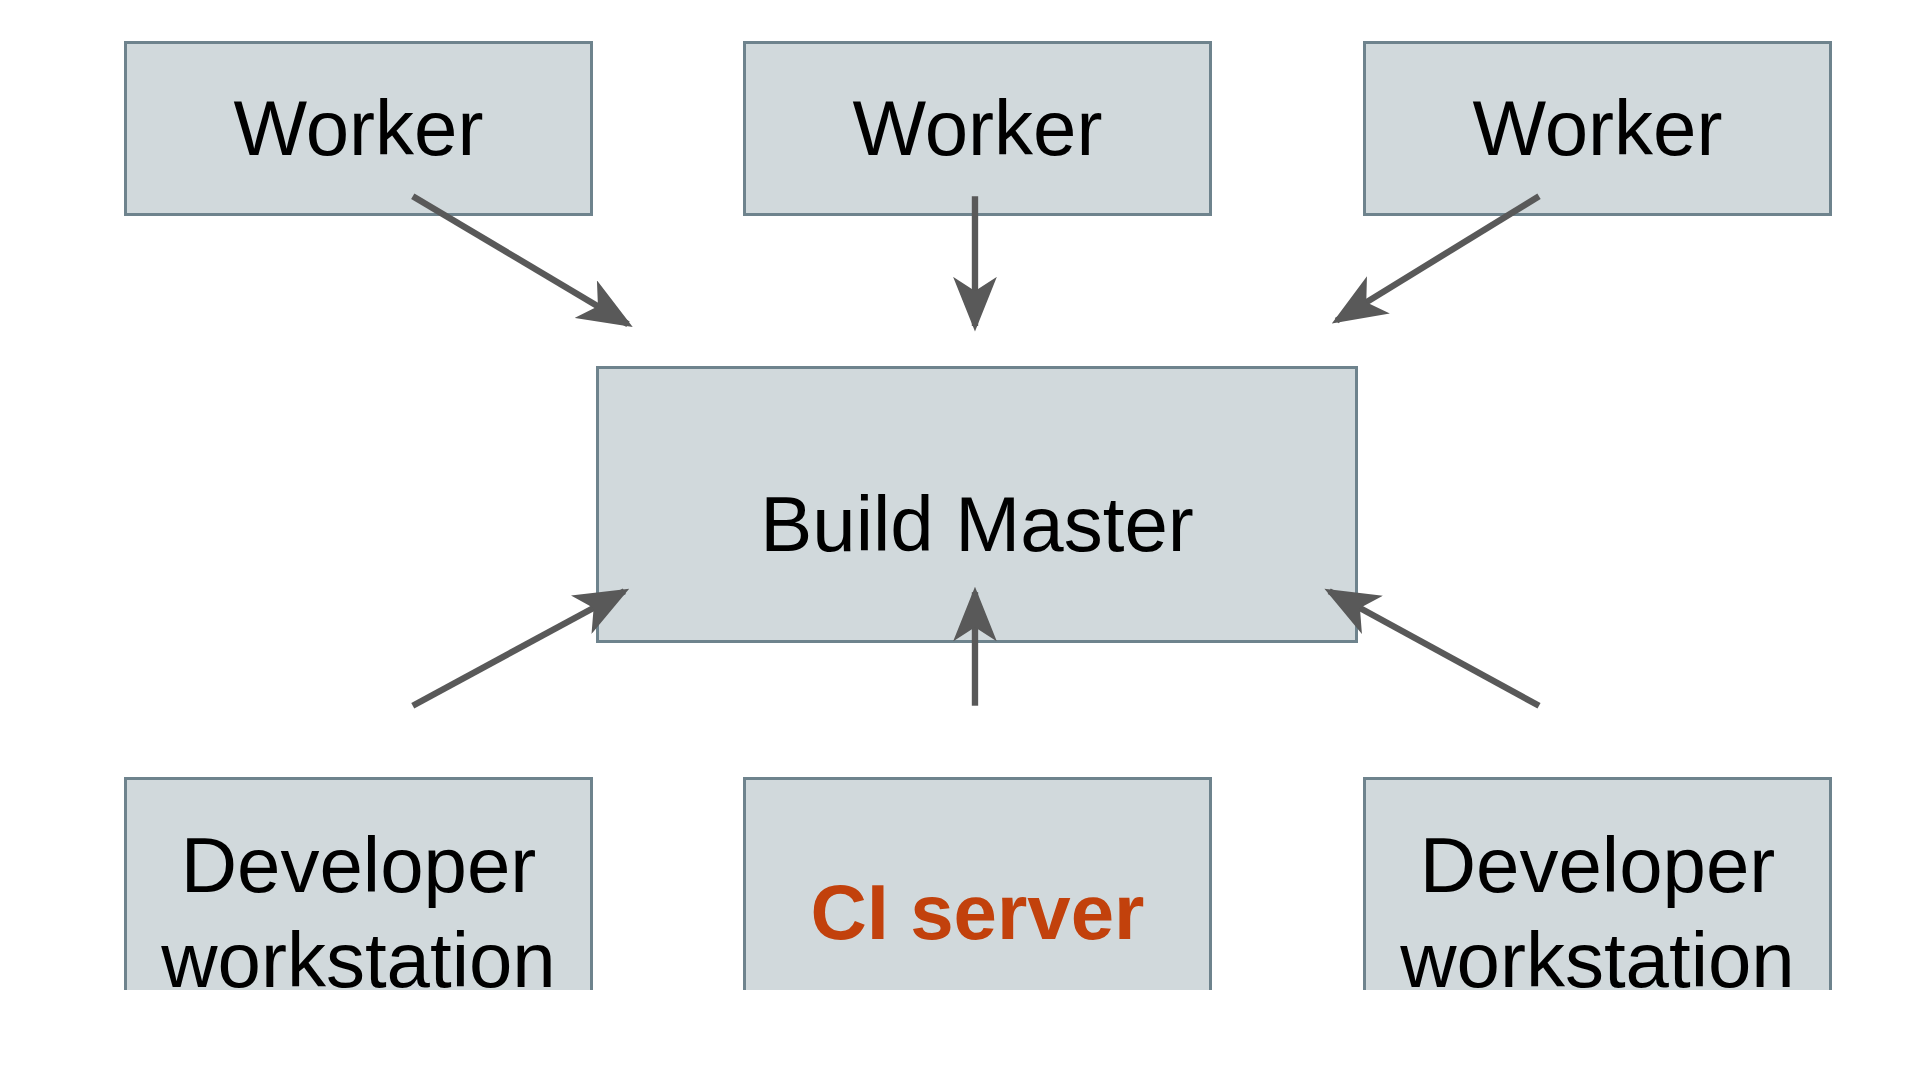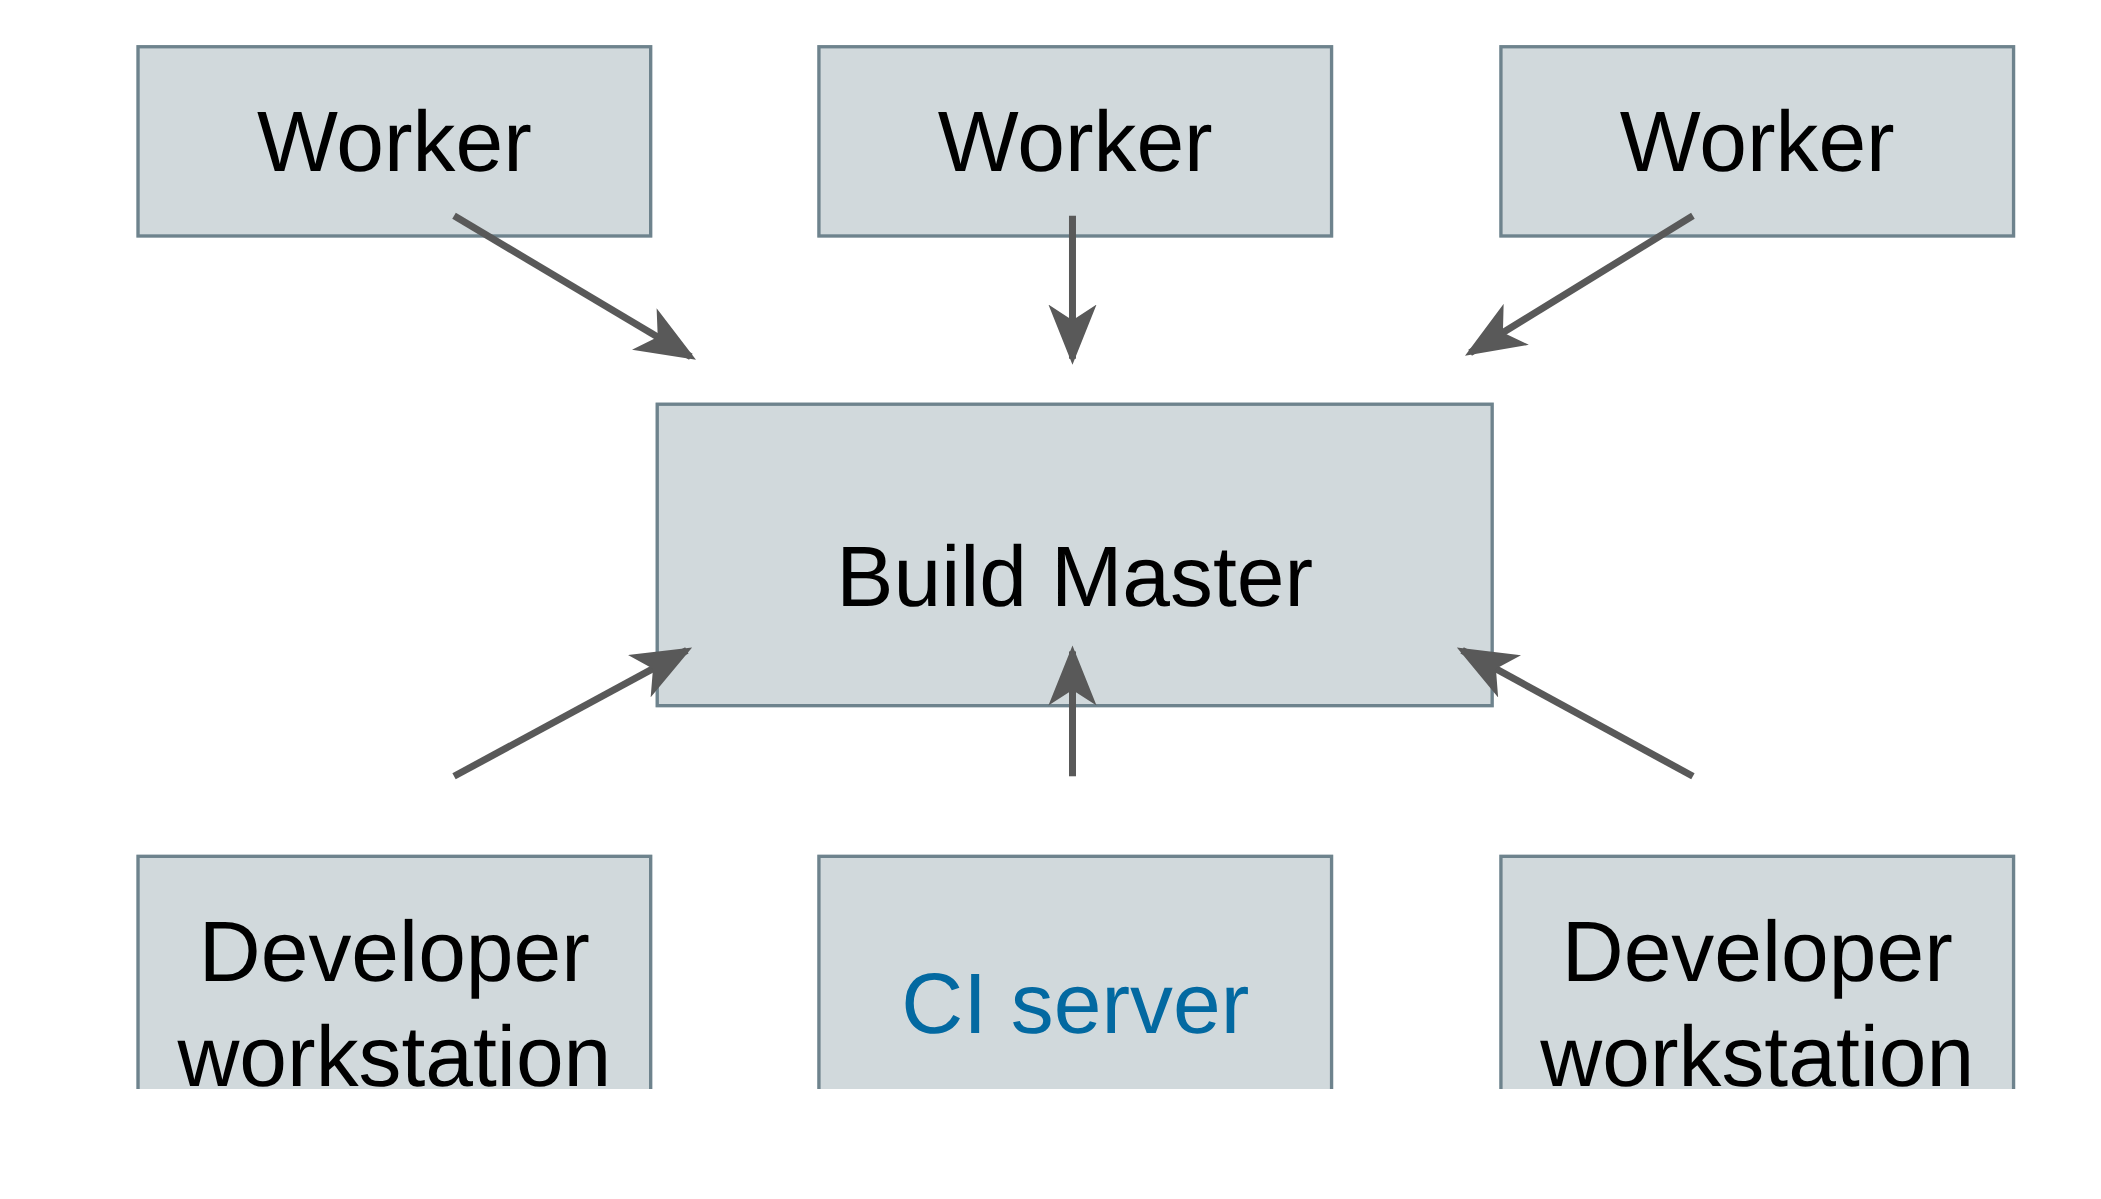--- a/index.html
+++ b/index.html
@@ -55,21 +55,21 @@
     <span class="label" style="color: rgb(0, 0, 0);">Worker</span>
   </div>
   <div class="node" style="left: 596px; top: 366px; width: 762px; height: 277px; background: rgb(209, 217, 220); border-color: rgb(110, 131, 141);">
     <span class="label" style="color: rgb(0, 0, 0); margin-top: 40px;">Build Master</span>
   </div>
   <div class="node" style="left: 124px; top: 777px; width: 469px; height: 272px; background: rgb(209, 217, 220); border-color: rgb(110, 131, 141);">
     <span class="label" style="color: rgb(0, 0, 0);">Developer
 workstation</span>
   </div>
   <div class="node" style="left: 743px; top: 777px; width: 469px; height: 272px; background: rgb(209, 217, 220); border-color: rgb(110, 131, 141);">
-    <span class="label" style="color: #0369a1;">CI server</span>
+    <span class="label" style="color: #c2410c; font-weight: bold;">CI server</span>
   </div>
   <div class="node" style="left: 1363px; top: 777px; width: 469px; height: 272px; background: rgb(209, 217, 220); border-color: rgb(110, 131, 141);">
     <span class="label" style="color: rgb(0, 0, 0);">Developer
 workstation</span>
   </div>
 
   <svg class="edges" xmlns="http://www.w3.org/2000/svg" viewBox="0 0 1910 1090">
     <defs>
       <marker id="arrowhead" viewBox="0 0 10 8" refX="9" refY="4" markerWidth="8.6" markerHeight="6.9" orient="auto">
         <path d="M0,0 L10,4 L0,8 L2.6,4 Z" fill="#595959"></path>

